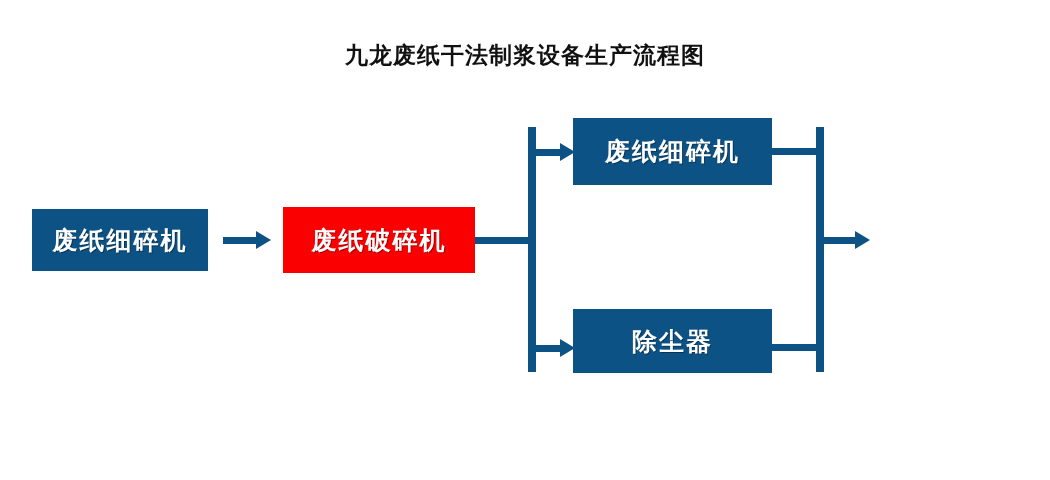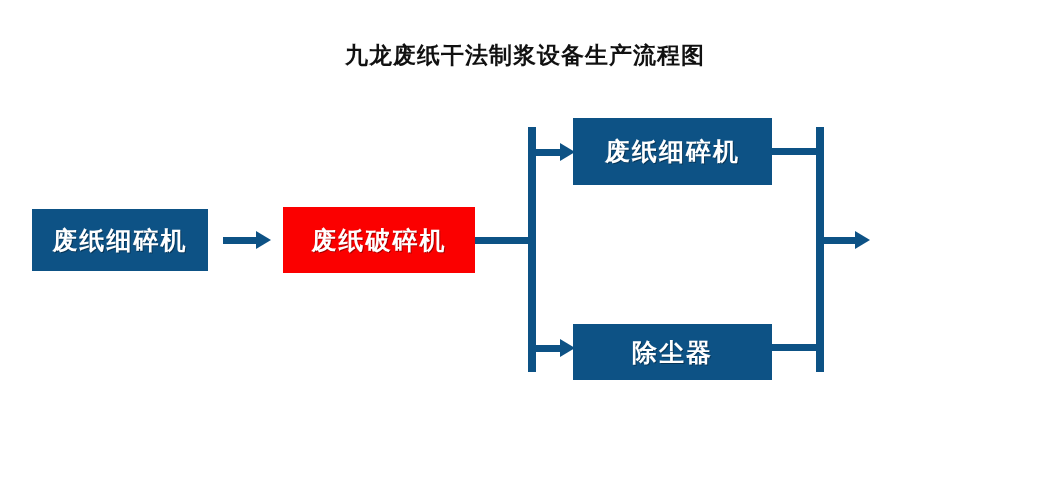--- a/index.html
+++ b/index.html
@@ -44,21 +44,21 @@
     letter-spacing: 2px;
     text-shadow: 1px 1px 0 rgba(0,0,0,0.35);
     box-sizing: border-box;
   }
   .node.blue { background: #0d5285; }
   .node.red  { background: #fb0000; }
 
   #node-waste-carton   { left: 32px;  top: 209px; width: 176px; height: 62px; }
   #node-paper-crusher  { left: 283px; top: 207px; width: 192px; height: 66px; }
   #node-fine-crusher   { left: 573px; top: 118px; width: 199px; height: 67px; }
-  #node-dust-collector { left: 573px; top: 324px; width: 199px; height: 56px; }
+  #node-dust-collector { left: 573px; top: 309px; width: 199px; height: 64px; }
   #node-paper-fiber    { left: 872px; top: 209px; width: 146px; height: 62px; }
 
   
   .line-h, .line-v {
     position: absolute;
     background: #0d5285;
   }
   .line-h { height: 7px; }
   .line-v { width: 8px; }
 

